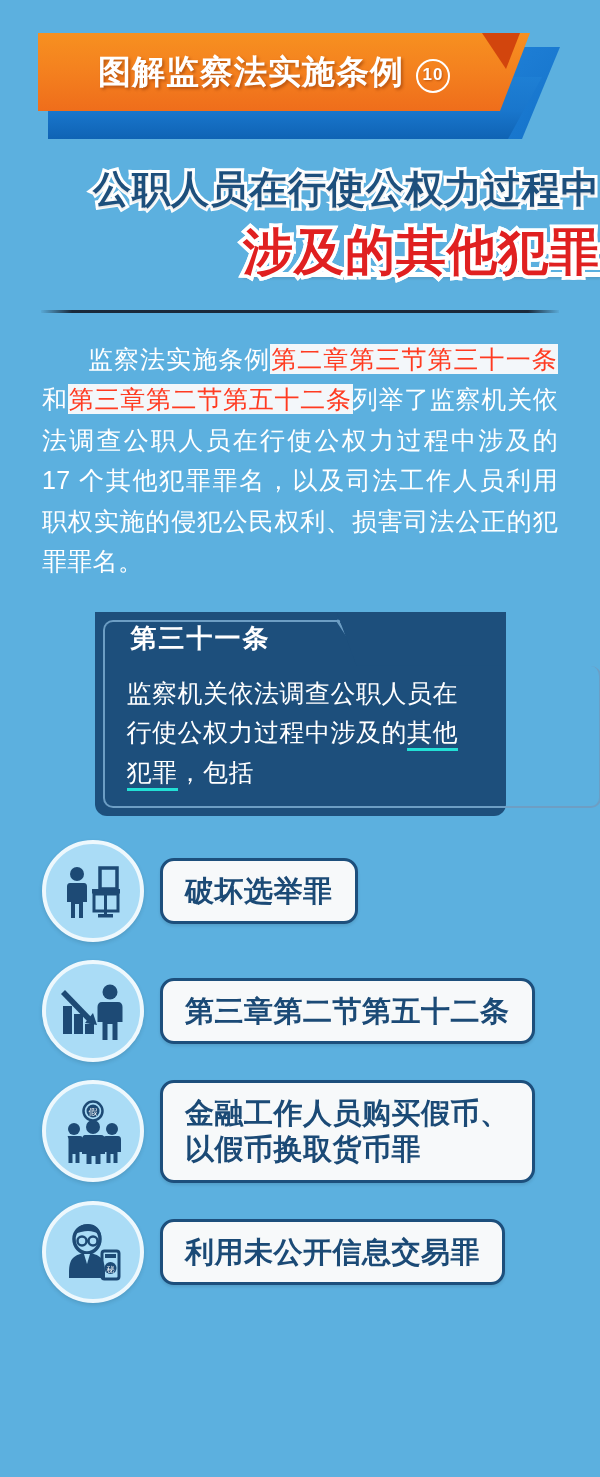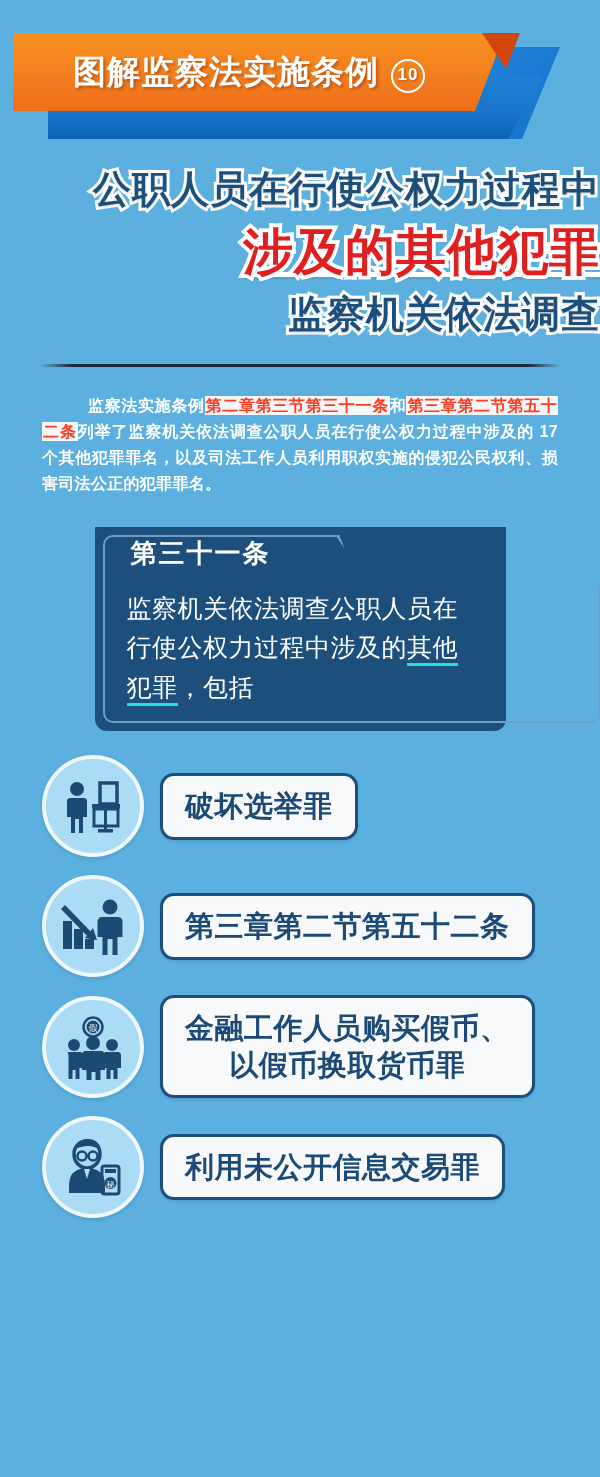--- a/index.html
+++ b/index.html
@@ -26,21 +26,21 @@
     position:absolute;
     left:430px;top:22px;
     width:130px;height:92px;
     background:linear-gradient(135deg,#2486dd 0%,#1472c9 100%);
     clip-path:polygon(38px 0,130px 0,92px 92px,0 92px);
     box-shadow:0 3px 7px rgba(0,0,0,0.18);
   }
 
   .banner-orange{
     position:absolute;
-    left:13px;top:8px;
+    left:38px;top:8px;
     width:492px;height:78px;
     background:linear-gradient(to bottom,#f79020 0%,#f4821f 45%,#ef6d1b 100%);
     clip-path:polygon(0 0,492px 0,462px 78px,0 78px);
     box-shadow:0 4px 8px rgba(0,0,0,0.25);
     display:flex;align-items:center;
   }
   .banner-fold{
     position:absolute;
     left:482px;top:8px;
     width:40px;height:36px;
@@ -96,22 +96,22 @@
     width:518px;height:3px;
     margin:26px auto 0 auto;
     background:linear-gradient(to right,rgba(20,30,45,0.05),rgba(20,30,45,0.92) 6%,rgba(20,30,45,0.92) 94%,rgba(20,30,45,0.05));
   }
 
   
   .para{
     width:516px;
     margin:26px auto 0 auto;
     color:#ffffff;
-    font-size:16px;
-    font-weight:bold;
+    font-size:25px;
+    font-weight:normal;
     line-height:1.62;
     text-align:justify;
     text-indent:46px;
     letter-spacing:0.3px;
   }
   .hl{
     color:#ff3b21;
     background:#f3f7fa;
     padding:1px 1px;
     box-decoration-break:clone;
@@ -172,21 +172,21 @@
     font-size:25px;
     line-height:1.58;
     letter-spacing:0.5px;
   }
   .u-cyan{
     border-bottom:3px solid #22e0d6;
     padding-bottom:2px;
   }
 
   
-  .list{margin:24px 0 0 0;text-align:center;}
+  .list{margin:24px 0 0 0;}
   .row{
     display:flex;
     align-items:center;
     margin-bottom:18px;
     padding-left:42px;
   }
   .icon-circle{
     flex:0 0 auto;
     width:94px;height:94px;
     border-radius:50%;
@@ -219,21 +219,20 @@
   <div class="banner-blue"></div>
   <div class="banner-orange">
     <div class="banner-title"><span>图解监察法实施条例</span><span class="banner-num">10</span></div>
   </div>
   <div class="banner-fold"></div>
 </div>
 
 <div class="title-block">
   <div class="title-line title-dark">公职人员在行使公权力过程中</div>
   <div class="title-line title-red">涉及的其他犯罪</div>
-  <div class="title-line title-dark">监察机关依法调查</div>
 </div>
 
 <div class="divider"></div>
 
 <div class="para"><span>监察法实施条例</span><span class="hl">第二章第三节第三十一条</span><span>和</span><span class="hl">第三章第二节第五十二条</span><span>列举了监察机关依法调查公职人员在行使公权力过程中涉及的 17 个其他犯罪罪名，以及司法工作人员利用职权实施的侵犯公民权利、损害司法公正的犯罪罪名。</span></div>
 
 <div class="card">
   <div class="card-tab">
     <div class="card-tab-line"></div>
     <svg class="card-tab-diag" viewBox="0 0 34 48">

